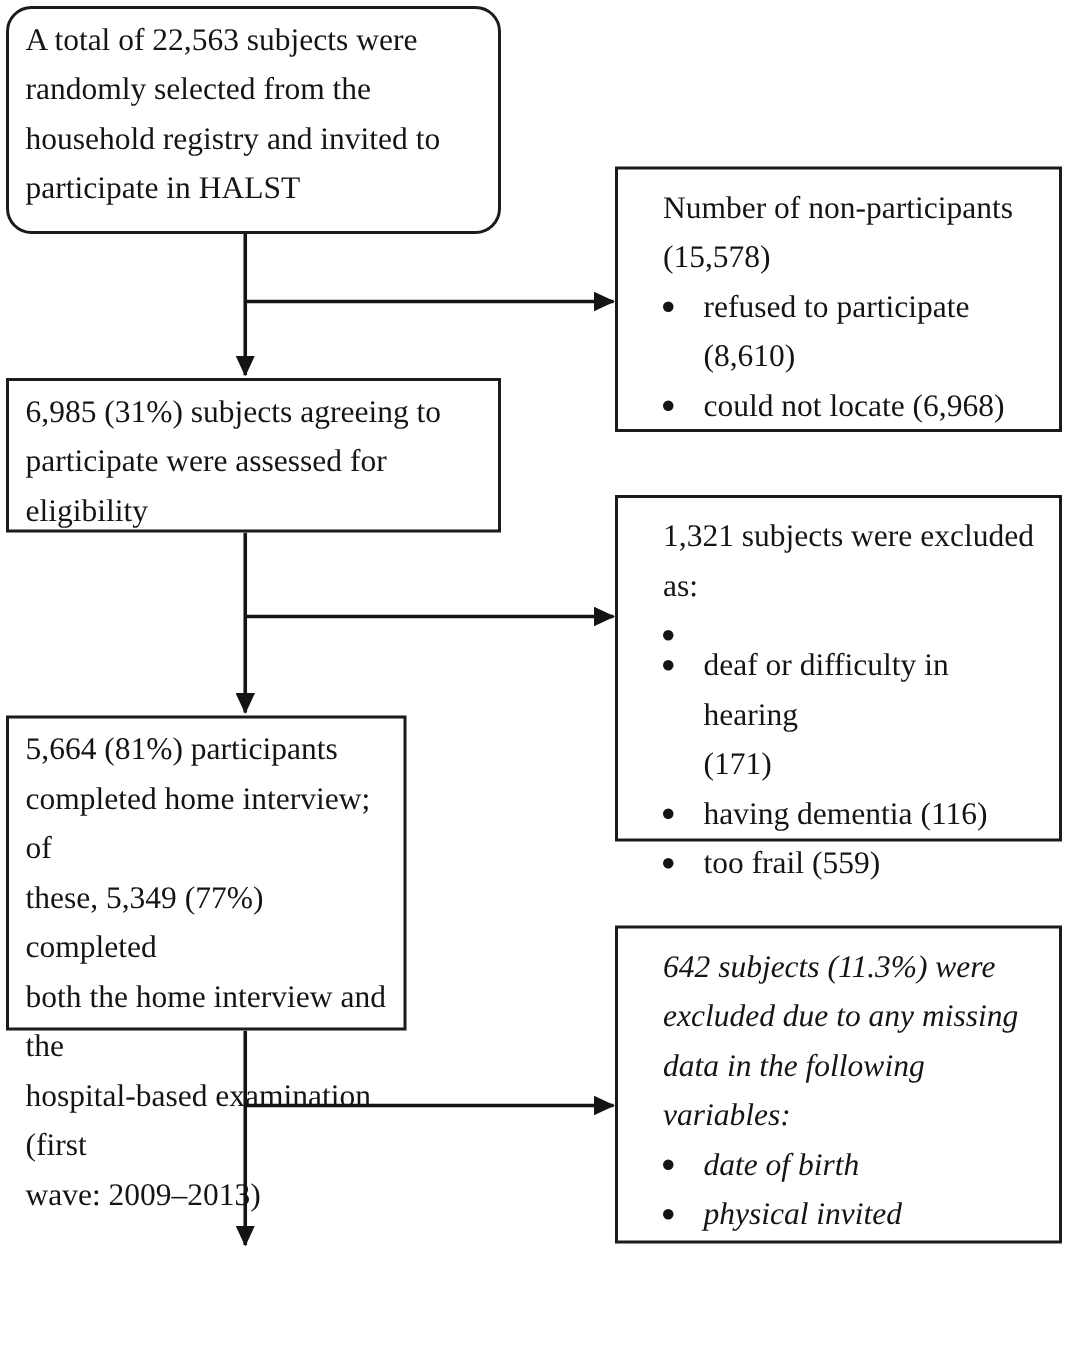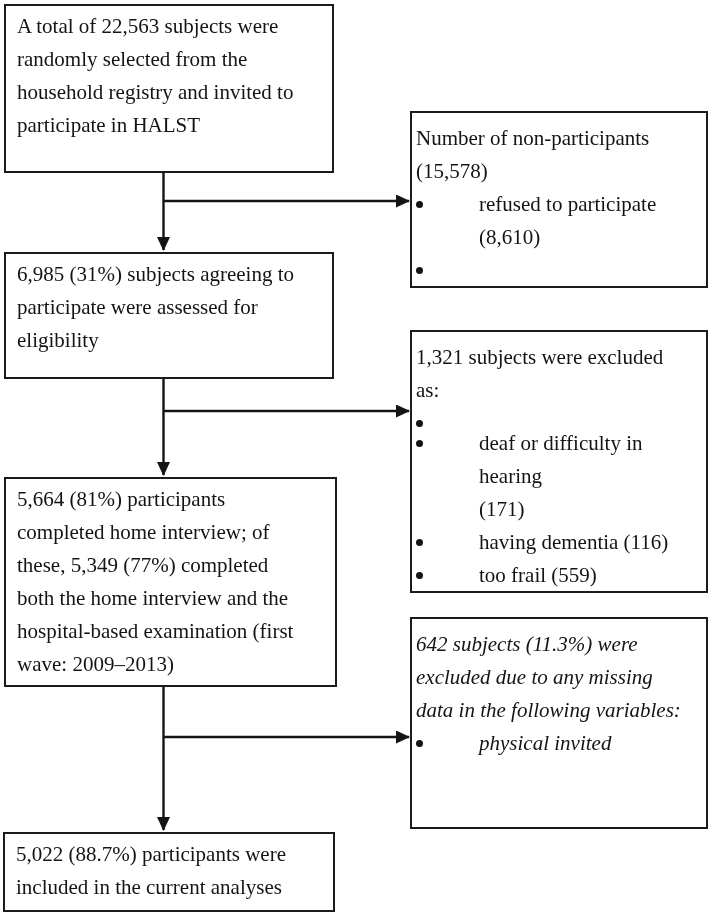--- a/index.html
+++ b/index.html
@@ -30,50 +30,49 @@
     font-size: 21px;
     line-height: 33px;
   }
   .box-text {
     white-space: pre-line;
   }
   .main-box {
     padding: 4px 8px 0 11px;
   }
   .side-box {
-    padding: 9px 8px 0 4px;
+    padding: 9px 8px 0 30px;
   }
   .bullet-row {
     display: flex;
     align-items: flex-start;
-    gap: 36px;
   }
   .dot-col {
     flex: 0 0 27px;
     width: 27px;
   }
   .dot {
     display: block;
     width: 7px;
     height: 7px;
     margin-top: 13px;
     border-radius: 50%;
     background: #141414;
   }
   .bullet-text {
     flex: 1 1 auto;
     white-space: pre-line;
   }
   
-  .box-recruited        { left: 4px;   top: 4px;   width: 330px; height: 169px; }
-  .box-eligibility      { left: 4px;   top: 252px; width: 330px; height: 127px; }
-  .box-home-interview   { left: 4px;   top: 477px; width: 333px; height: 210px; }
+  .box-recruited        { left: 4px;   top: 4px;   width: 330px; height: 152px; border-radius: 17px; }
+  .box-eligibility      { left: 4px;   top: 252px; width: 330px; height: 103px; }
+  .box-home-interview   { left: 4px;   top: 477px; width: 267px; height: 210px; }
   .box-final-analysis   { left: 3px;   top: 832px; width: 332px; height: 80px;  }
   .box-non-participants { left: 410px; top: 111px; width: 298px; height: 177px; }
-  .box-excluded         { left: 410px; top: 330px; width: 298px; height: 263px; }
+  .box-excluded         { left: 410px; top: 330px; width: 298px; height: 231px; }
   .box-missing-data     { left: 410px; top: 617px; width: 298px; height: 212px; font-style: italic; }
 </style>
 </head>
 <body>
 
 <div class="canvas">
 
   <svg class="arrows" width="710" height="914" viewBox="0 0 710 914">
     <defs>
       <marker id="ah" markerUnits="userSpaceOnUse" markerWidth="15" markerHeight="13" refX="13" refY="6.5" orient="auto">
@@ -103,39 +102,36 @@
 
   <div class="box main-box box-home-interview">
     <div class="box-text">5,664 (81%) participants
 completed home interview; of
 these, 5,349 (77%) completed
 both the home interview and the
 hospital-based examination (first
 wave: 2009–2013)</div>
   </div>
 
-  <div class="box main-box box-final-analysis">
-    <div class="box-text">5,022 (88.7%) participants were
-included in the current analyses</div>
-  </div>
 
   <div class="box side-box box-non-participants">
     <div class="box-text">Number of non-participants
 (15,578)</div>
     <div class="bullet-row">
       <span class="dot-col">
           <span class="dot"></span>
         </span>
       <span class="bullet-text">refused to participate
 (8,610)</span>
     </div>
     <div class="bullet-row">
       <span class="dot-col">
           <span class="dot"></span>
         </span>
+      <span class="bullet-text">could not locate (6,968)</span>
     </div>
   </div>
 
   <div class="box side-box box-excluded">
     <div class="box-text">1,321 subjects were excluded
 as:</div>
     <div class="bullet-row">
       <span class="dot-col">
           <span class="dot"></span>
         </span>
@@ -162,17 +158,23 @@
   </div>
 
   <div class="box side-box box-missing-data">
     <div class="box-text">642 subjects (11.3%) were
 excluded due to any missing
 data in the following variables:</div>
     <div class="bullet-row">
       <span class="dot-col">
           <span class="dot"></span>
         </span>
+      <span class="bullet-text">date of birth</span>
+    </div>
+    <div class="bullet-row">
+      <span class="dot-col">
+          <span class="dot"></span>
+        </span>
       <span class="bullet-text">physical invited</span>
     </div>
   </div>
 
 </div>
 
 </body></html>

